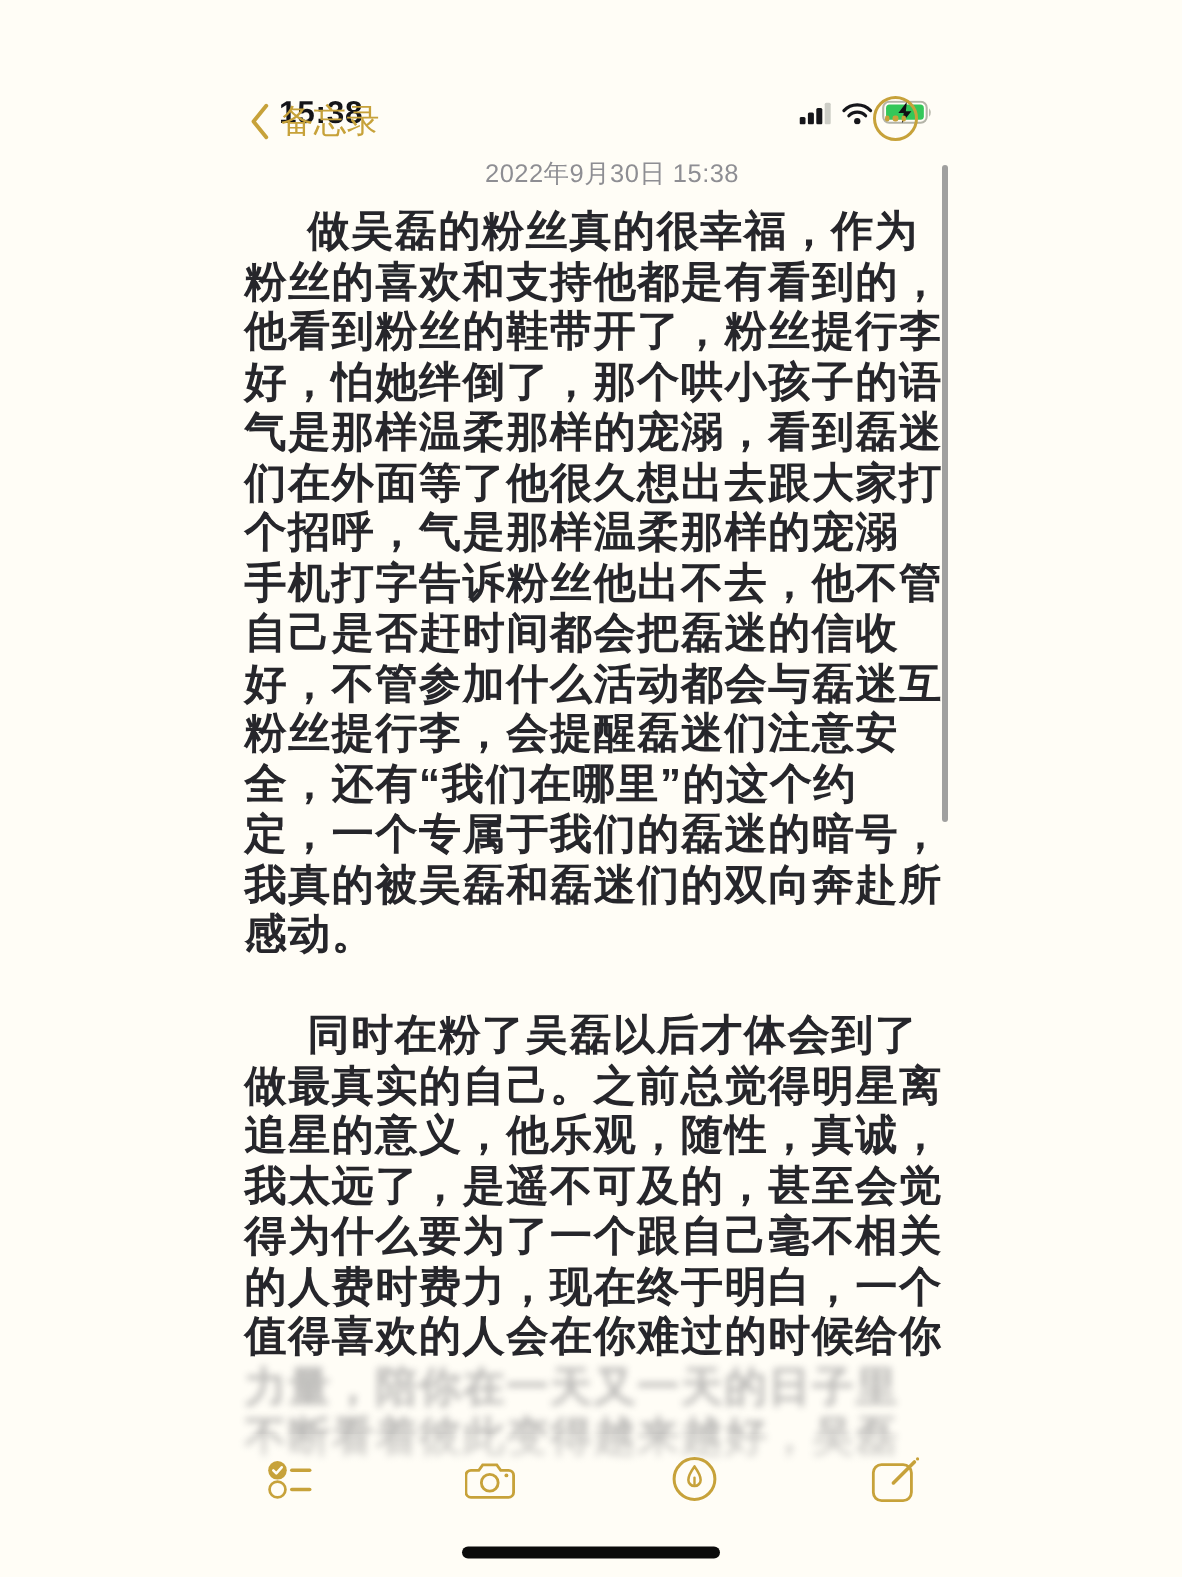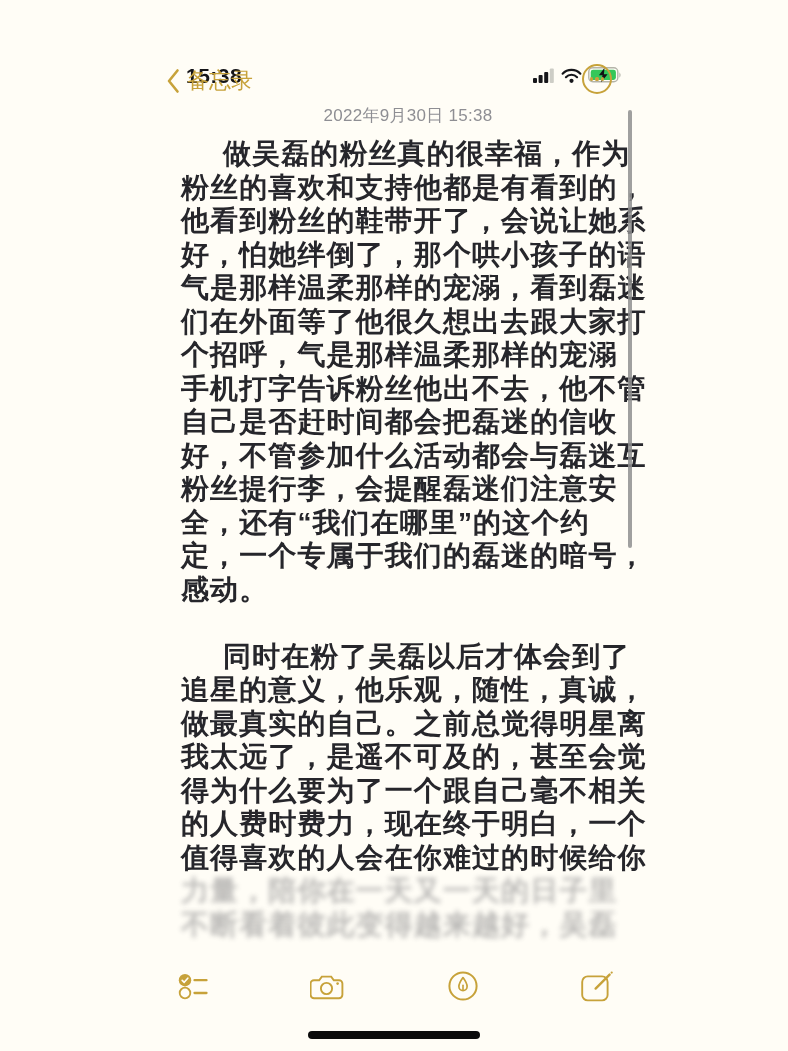--- a/index.html
+++ b/index.html
@@ -22,21 +22,21 @@
   .back-btn { position:absolute; left:16px; top:4px; display:flex; align-items:center; gap:7px; cursor:default; }
   .back-label { font-size:22px; color:#c7a23a; }
   .more-btn { position:absolute; right:38px; top:2px; width:30px; height:30px; border:2px solid #c7a23a; border-radius:50%;
               display:flex; align-items:center; justify-content:center; gap:2.5px; }
   .more-btn i { width:3.2px; height:3.2px; border-radius:50%; background:#c7a23a; display:block; }
 
   
   .date-line { position:absolute; left:16px; right:0; top:104px; text-align:center; font-size:17px; color:#8e8e93; letter-spacing:.3px; }
 
   
-  .note-body { position:absolute; left:31px; top:137px; width:468px; font-size:28px; font-weight:600;
+  .note-body { position:absolute; left:13px; top:137px; width:468px; font-size:28px; font-weight:600;
                letter-spacing:1.1px; color:#26262b; }
   .note-line { height:33.5px; line-height:33.5px; white-space:nowrap; overflow:visible; }
   .note-line.indent { text-indent:42px; }
   .note-line.blank { visibility:hidden; }
   .note-line.faded { filter:blur(2.6px); opacity:.38; color:#4a4a50; }
 
   
   .scrollbar { position:absolute; left:478px; top:110px; width:3.5px; height:438px; background:#8f8f8f; border-radius:2px; opacity:.85; }
 
   
@@ -98,36 +98,37 @@
         <i></i>
         <i></i>
     </div>
   </div>
 
   <div class="date-line">2022年9月30日 15:38</div>
 
   <div class="note-body">
       <div class="note-line indent">做吴磊的粉丝真的很幸福，作为</div>
       <div class="note-line">粉丝的喜欢和支持他都是有看到的，</div>
-      <div class="note-line">他看到粉丝的鞋带开了，会说让她系</div>
+      <div class="note-line">他看到粉丝的鞋带开了，粉丝提行李</div>
       <div class="note-line">好，怕她绊倒了，那个哄小孩子的语</div>
       <div class="note-line">气是那样温柔那样的宠溺，看到磊迷</div>
       <div class="note-line">们在外面等了他很久想出去跟大家打</div>
       <div class="note-line">个招呼，气是那样温柔那样的宠溺</div>
       <div class="note-line">手机打字告诉粉丝他出不去，他不管</div>
       <div class="note-line">自己是否赶时间都会把磊迷的信收</div>
       <div class="note-line">好，不管参加什么活动都会与磊迷互</div>
       <div class="note-line">粉丝提行李，会提醒磊迷们注意安</div>
       <div class="note-line">全，还有“我们在哪里”的这个约</div>
       <div class="note-line">定，一个专属于我们的磊迷的暗号，</div>
+      <div class="note-line">我真的被吴磊和磊迷们的双向奔赴所</div>
       <div class="note-line">感动。</div>
       <div class="note-line blank"></div>
       <div class="note-line indent">同时在粉了吴磊以后才体会到了</div>
+      <div class="note-line">做最真实的自己。之前总觉得明星离</div>
       <div class="note-line">追星的意义，他乐观，随性，真诚，</div>
-      <div class="note-line">做最真实的自己。之前总觉得明星离</div>
       <div class="note-line">我太远了，是遥不可及的，甚至会觉</div>
       <div class="note-line">得为什么要为了一个跟自己毫不相关</div>
       <div class="note-line">的人费时费力，现在终于明白，一个</div>
       <div class="note-line">值得喜欢的人会在你难过的时候给你</div>
       <div class="note-line faded">力量，陪你在一天又一天的日子里</div>
       <div class="note-line faded">不断看着彼此变得越来越好，吴磊</div>
     </div>
 
   <div class="scrollbar"></div>
 

